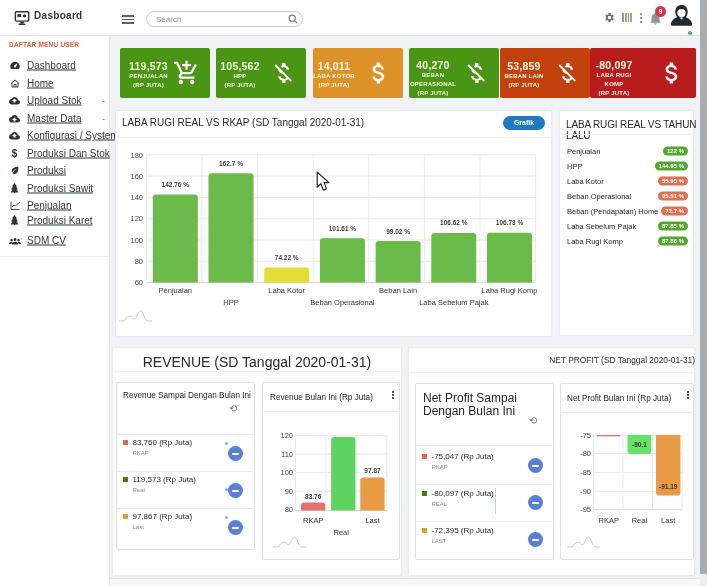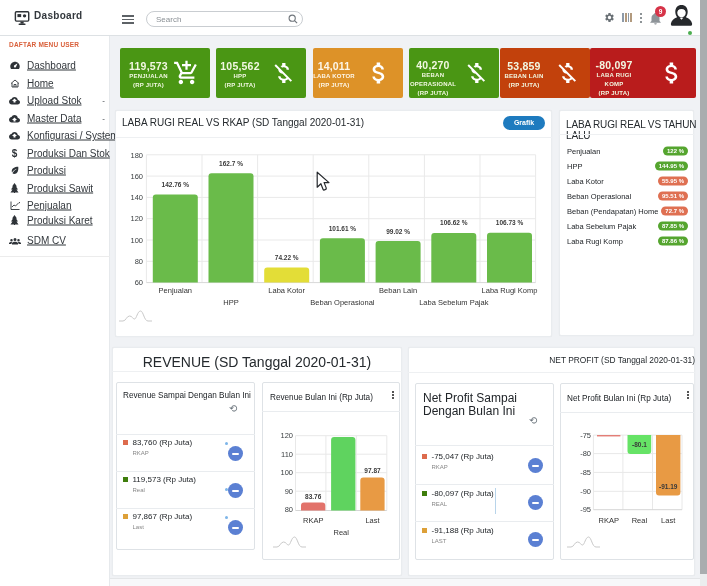--- a/index.html
+++ b/index.html
@@ -385,21 +385,21 @@
 <div class="abs legrow" style="left:414.5px;top:484px;width:139px;height:37px;">
 <span class="sw" style="top:7px;background:#3f7e0c;"></span>
     <span class="val" style="top:5px;">-80,097 (Rp Juta)</span>
     <span class="sub" style="top:17px;">REAL</span>
 <span class="bluebtn" style="left:113px;top:11px;"></span>
 <span class="abs" style="left:80px;top:4px;width:1px;height:26px;background:#b8d4ea;"></span>
 </div>
 <div class="abs" style="left:414.5px;top:521px;width:139px;height:1px;background:#e9ecef;"></div>
 <div class="abs legrow" style="left:414.5px;top:521px;width:139px;height:39px;">
 <span class="sw" style="top:7px;background:#dda038;"></span>
-    <span class="val" style="top:5px;">-91,188 (Rp Juta)</span>
+    <span class="val" style="top:5px;">-72,395 (Rp Juta)</span>
     <span class="sub" style="top:17px;">LAST</span>
 <span class="bluebtn" style="left:113px;top:11px;"></span>
 </div>
 
 <div class="abs" style="left:559.5px;top:383px;width:134px;height:177px;background:#fff;border:1px solid #dee2e6;border-radius:2px;"></div>
 <div class="abs" style="left:567px;top:394px;font-size:8.2px;color:#212529;">Net Profit Bulan Ini (Rp Juta)</div>
 <div class="abs" style="left:687px;top:391px;width:1.5px;height:1.5px;background:#555;box-shadow:0 3px 0 #555,0 6px 0 #555;"></div>
 <div class="abs" style="left:559.5px;top:411.5px;width:134px;height:1px;background:#e9ecef;"></div>
 <svg class="abs" style="left:559.5px;top:412px;" width="134" height="146" viewBox="0 0 134 146">
 <g stroke="#e8e8e8" stroke-width="1">

